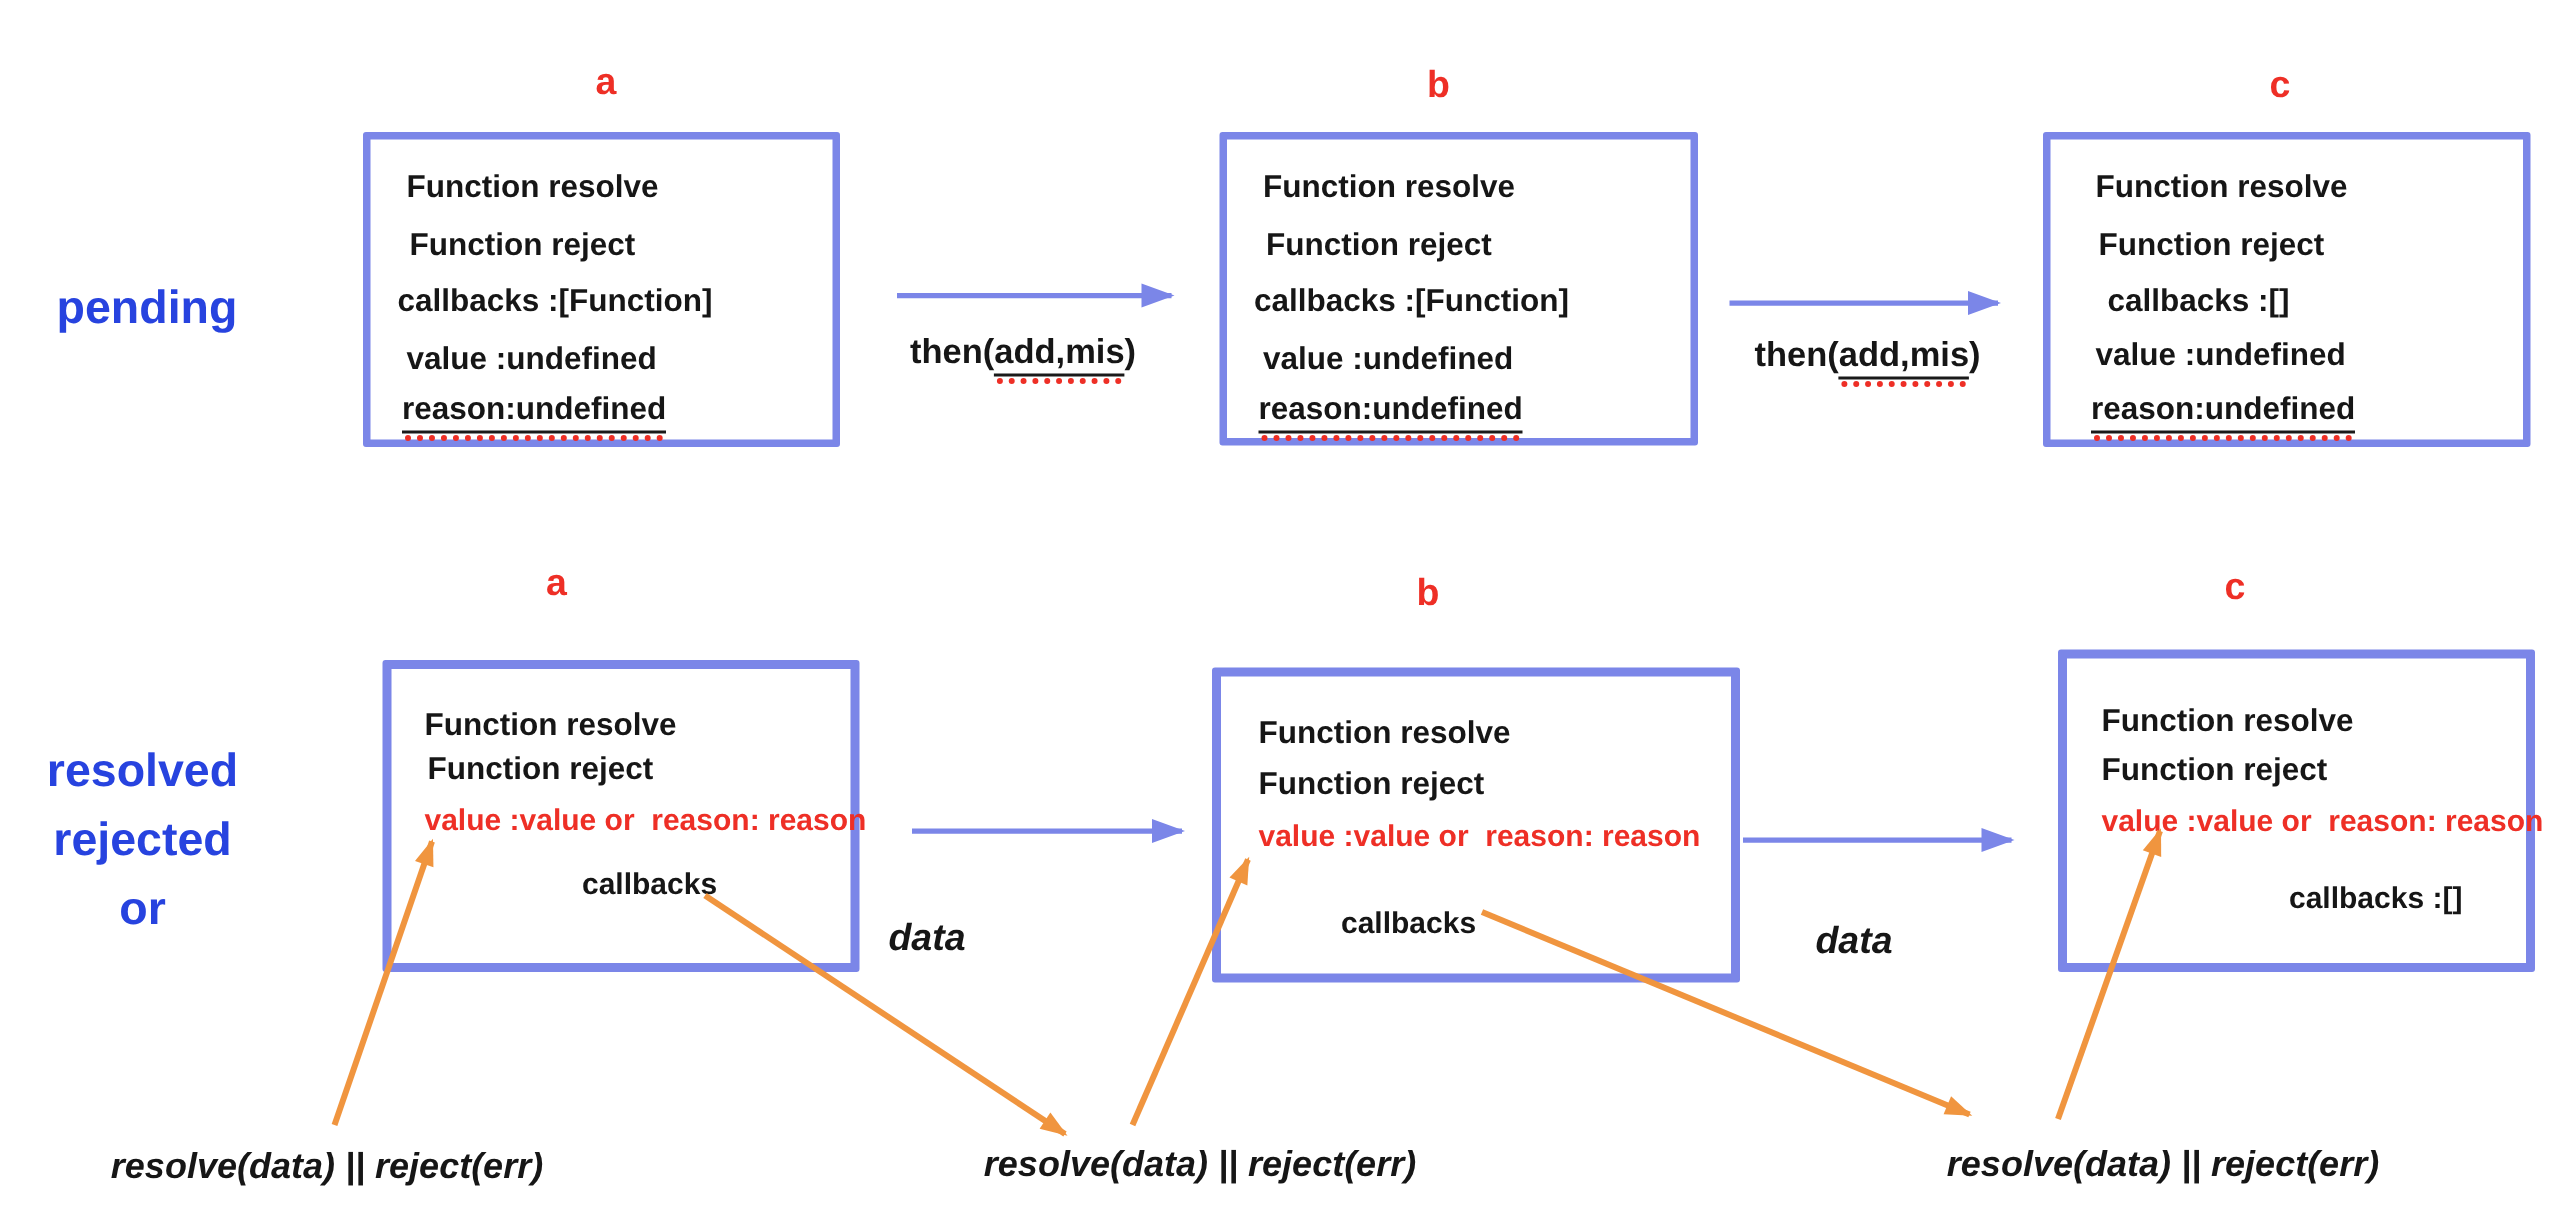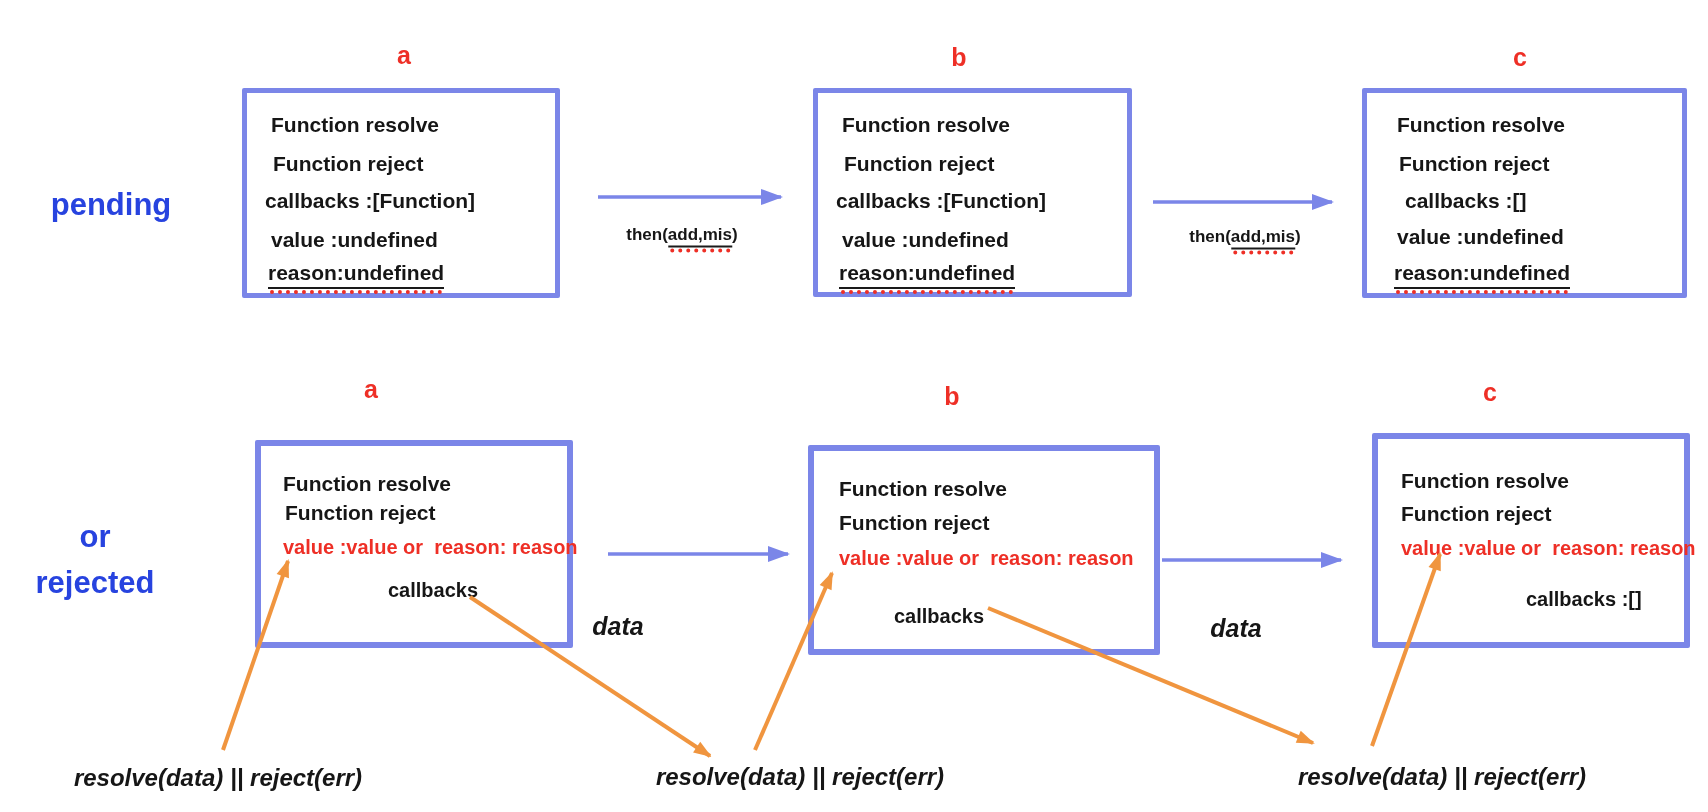--- a/index.html
+++ b/index.html
@@ -15,38 +15,38 @@
     font-family:"Liberation Sans","DejaVu Sans",sans-serif;font-weight:bold;color:var(--ink);
   }
   .abs{position:absolute;}
   .center{transform:translate(-50%,-50%);white-space:nowrap;}
   .state-label{color:var(--label-blue);font-size:31px;text-align:center;line-height:46px;}
   .tag{color:var(--red);font-size:25px;}
   .pbox{position:absolute;border:5px solid var(--accent-blue);border-radius:2px;background:#fff;box-sizing:border-box;}
   .pbox.thick{border-width:6px;}
   .box-line{position:absolute;font-size:21px;line-height:26px;white-space:pre;}
   .box-line.red{color:var(--red);font-size:20px;}
-  .then-label{font-size:17px;}
+  .then-label{font-size:23px;}
   .data-label{font-size:25px;font-style:italic;}
   .resolve-label{font-size:24px;font-style:italic;}
   .squig{position:relative;display:inline-block;border-bottom:2px solid #1a1a1a;padding-bottom:1px;}
   .squig::after{
     content:"";position:absolute;left:2px;right:2px;bottom:-7px;
     border-top:4px dotted var(--red);
   }
   svg.overlay{position:absolute;left:0;top:0;pointer-events:none;}
   .blue-line{stroke:var(--accent-blue);stroke-width:3.5px;fill:none;}
   .orange-line{stroke:var(--orange);stroke-width:4px;fill:none;}
 </style>
 </head>
 <body>
 
 <div class="canvas">
 
-  <div class="abs center state-label" style="left:98px;top:205px;margin-left:13px;">pending</div>
+  <div class="abs center state-label" style="left:98px;top:205px;">pending</div>
 
   <div class="abs center tag" style="left:404px;top:55px;">a</div>
   <div class="abs center tag" style="left:959px;top:57px;">b</div>
   <div class="abs center tag" style="left:1520px;top:57px;">c</div>
 
   <div class="pbox" style="left:242px;top:88px;width:318px;height:210px;">
     <div class="box-line" style="left:24px;top:19px;">Function resolve</div>
     <div class="box-line" style="left:26px;top:58px;">Function reject</div>
     <div class="box-line" style="left:18px;top:95px;">callbacks :[Function]</div>
     <div class="box-line" style="left:24px;top:134px;">value :undefined</div>
@@ -70,22 +70,23 @@
   </div>
 
   <div class="abs center then-label" style="left:682px;top:236px;">
     <span>then(</span><span class="squig">add,mis</span><span>)</span>
   </div>
   <div class="abs center then-label" style="left:1245px;top:238px;">
     <span>then(</span><span class="squig">add,mis</span><span>)</span>
   </div>
 
   <div class="abs center state-label" style="left:95px;top:560px;">
+    <div>resolved</div>
+    <div>rejected</div>
     <div>or</div>
-    <div>rejected</div>
   </div>
 
   <div class="abs center tag" style="left:371px;top:389px;">a</div>
   <div class="abs center tag" style="left:952px;top:396px;">b</div>
   <div class="abs center tag" style="left:1490px;top:392px;">c</div>
 
   <div class="pbox thick" style="left:255px;top:440px;width:318px;height:208px;">
     <div class="box-line" style="left:22px;top:25px;">Function resolve</div>
     <div class="box-line" style="left:24px;top:54px;">Function reject</div>
     <div class="box-line red" style="left:22px;top:88px;">value :value or  reason: reason</div>

